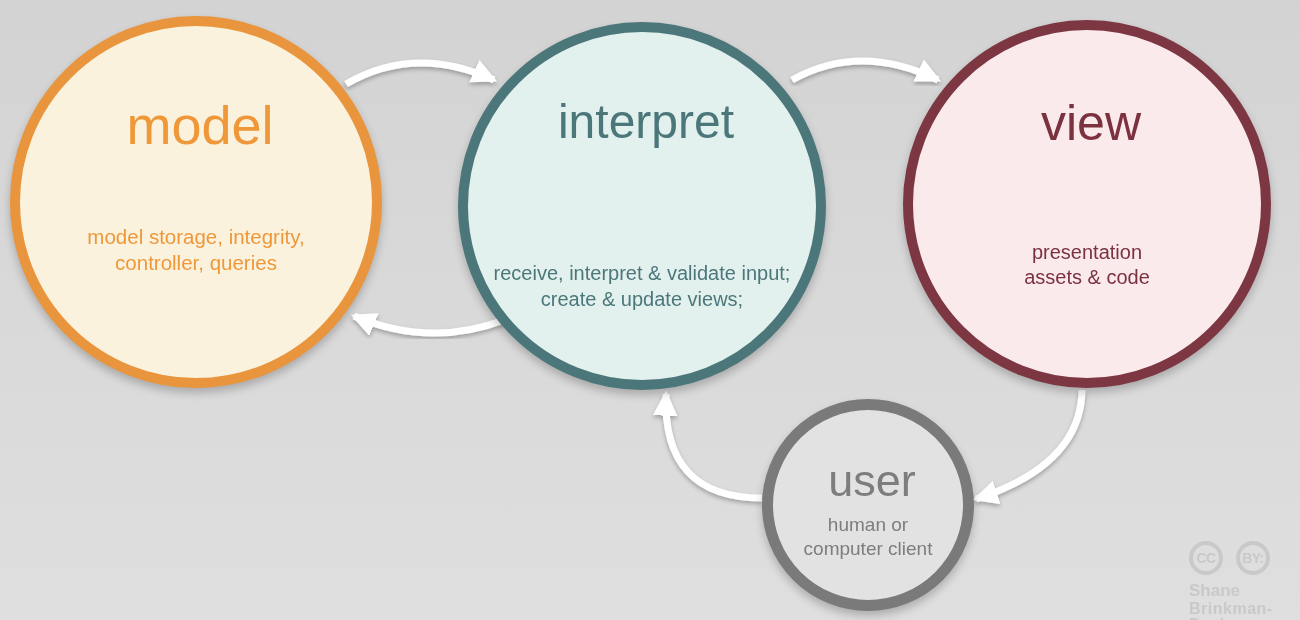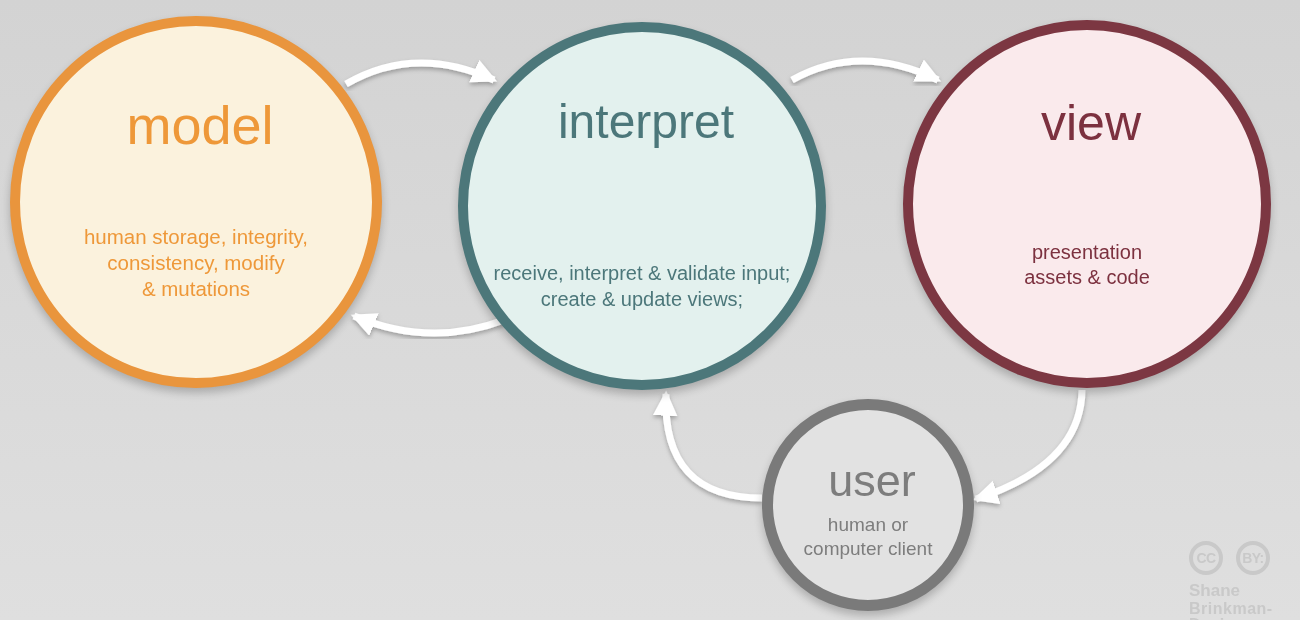--- a/index.html
+++ b/index.html
@@ -104,23 +104,22 @@
     <path class="flow-arrow" d="M 346 84 Q 415 44 494 80" marker-end="url(#ah)" filter="url(#ds)" stroke="#ffffff"></path>
     <path class="flow-arrow" d="M 792 80 Q 860 42 938 80" marker-end="url(#ah)" filter="url(#ds)" stroke="#ffffff"></path>
     <path class="flow-arrow" d="M 504 320 Q 430 348 354 316" marker-end="url(#ah)" filter="url(#ds)" stroke="#ffffff"></path>
     <path class="flow-arrow" d="M 1082 390 Q 1081 465 976 499" marker-end="url(#ah)" filter="url(#ds)" stroke="#ffffff"></path>
     <path class="flow-arrow" d="M 762 498 Q 662 498 666 394" marker-end="url(#ah)" filter="url(#ds)" stroke="#ffffff"></path>
   </svg>
 
   <div class="node node-model" style="--border: #e9953d; --fill: #fbf2dd; --text: #ee9839;">
     <div class="title">model</div>
     <div class="desc">
-      <span>human storage, integrity,</span>
-      <span>consistency, modify</span>
-      <span>&amp; mutations</span>
+      <span>model storage, integrity,</span>
+      <span>controller, queries</span>
     </div>
   </div>
 
   <div class="node node-controller" style="--border: #4c777a; --fill: #e3f1ee; --text: #4c777a;">
     <div class="title">interpret</div>
     <div class="desc">
       <span>receive, interpret &amp; validate input;</span>
       <span>create &amp; update views;</span>
     </div>
   </div>

